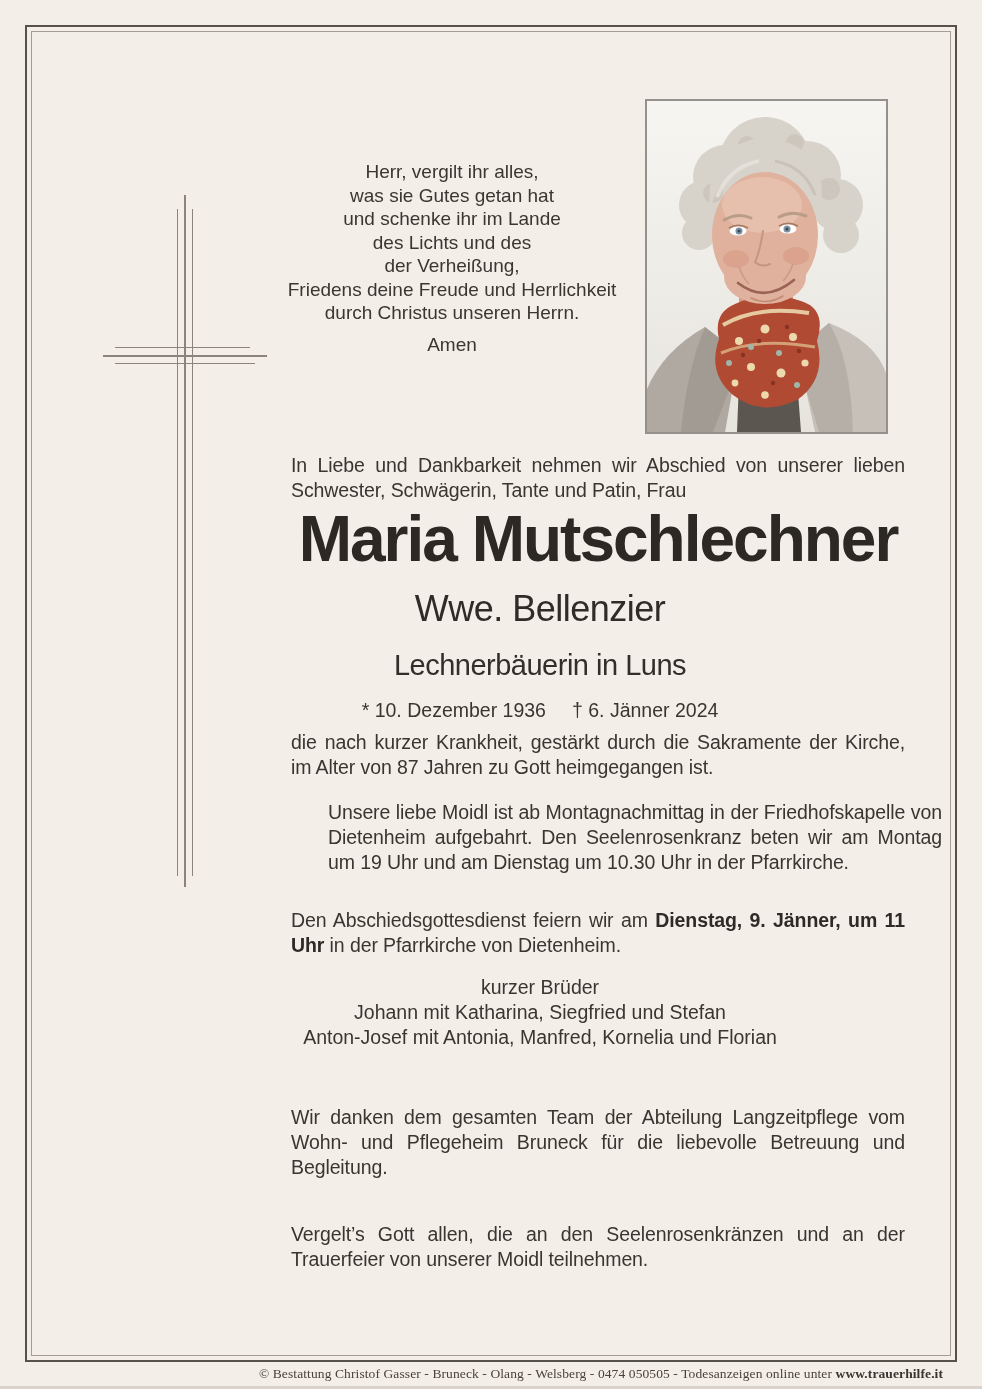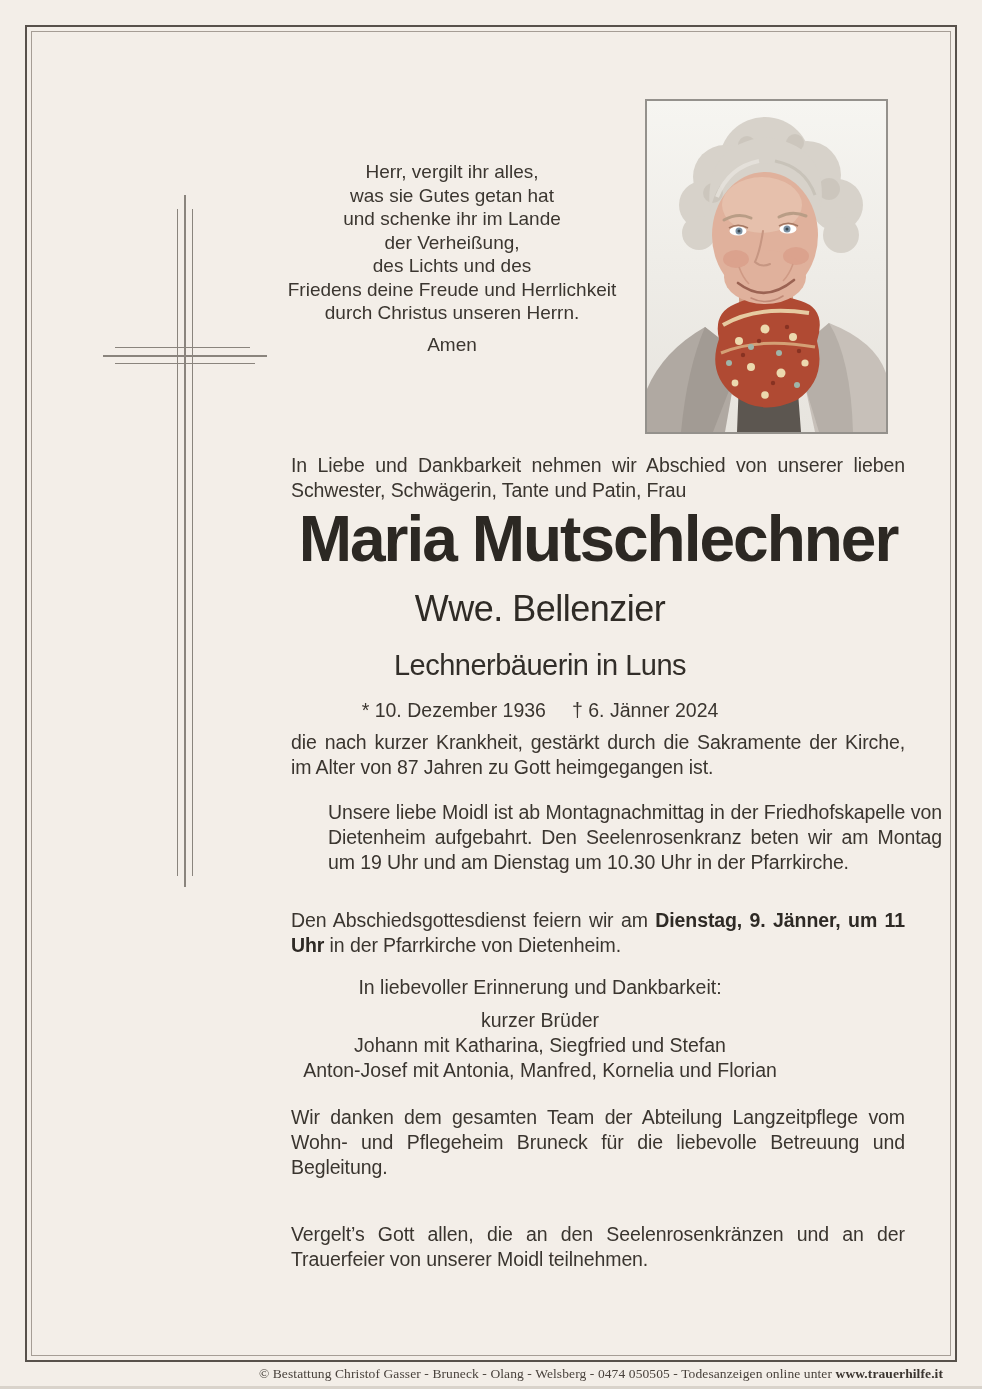--- a/index.html
+++ b/index.html
@@ -76,22 +76,22 @@
     <div class="cl" style="left:192px;top:209px;width:1px;height:667px;"></div>
     <div class="cl" style="left:103px;top:355px;width:164px;height:2px;"></div>
     <div class="cl" style="left:115px;top:347px;width:135px;height:1px;"></div>
     <div class="cl" style="left:115px;top:363px;width:140px;height:1px;"></div>
   </div>
 
   <div class="prayer">
     <div>Herr, vergilt ihr alles,</div>
     <div>was sie Gutes getan hat</div>
     <div>und schenke ihr im Lande</div>
+    <div>des Lichts und des</div>
     <div>der Verheißung,</div>
-    <div>des Lichts und des</div>
     <div>Friedens deine Freude und Herrlichkeit</div>
     <div>durch Christus unseren Herrn.</div>
     <div class="amen">Amen</div>
   </div>
 
   <div class="photo">
     <svg viewBox="0 0 239 331" preserveAspectRatio="none">
       <defs>
         <linearGradient id="bgG" x1="0" y1="0" x2="0" y2="1">
           <stop offset="0" stop-color="#f6f5f1"></stop>
@@ -194,21 +194,20 @@
     <span>* 10. Dezember 1936</span><span class="gap"></span><span>† 6. Jänner 2024</span>
   </div>
 
   <div class="col body-text just p-passing">die nach kurzer Krankheit, gestärkt durch die Sakramente der Kirche, im Alter von 87 Jahren zu Gott heimgegangen ist.</div>
   <div class="col body-text just p-laying">Unsere liebe Moidl ist ab Montagnachmittag in der Friedhofskapelle von Dietenheim aufgebahrt. Den Seelenrosenkranz beten wir am Montag um 19 Uhr und am Dienstag um 10.30 Uhr in der Pfarrkirche.</div>
   <div class="col body-text just p-funeral">
     <span>Den Abschiedsgottesdienst feiern wir am </span><b>Dienstag, 9. Jänner, um 11 Uhr</b><span> in der Pfarrkirche von Dietenheim.</span>
   </div>
 
   <div class="cax remember">
-    <div class="head">In liebevoller Erinnerung und Dankbarkeit:</div>
     <div>kurzer Brüder</div>
     <div>Johann mit Katharina, Siegfried und Stefan</div>
     <div>Anton-Josef mit Antonia, Manfred, Kornelia und Florian</div>
   </div>
 
   <div class="col body-text just p-team">Wir danken dem gesamten Team der Abteilung Langzeitpflege vom Wohn- und Pflegeheim Bruneck für die liebevolle Betreuung und Begleitung.</div>
   <div class="col body-text just p-all">Vergelt’s Gott allen, die an den Seelenrosenkränzen und an der Trauerfeier von unserer Moidl teilnehmen.</div>
 
   <div class="footer">
     <span>© Bestattung Christof Gasser - Bruneck - Olang - Welsberg - 0474 050505 - Todesanzeigen online unter </span><b>www.trauerhilfe.it</b>

